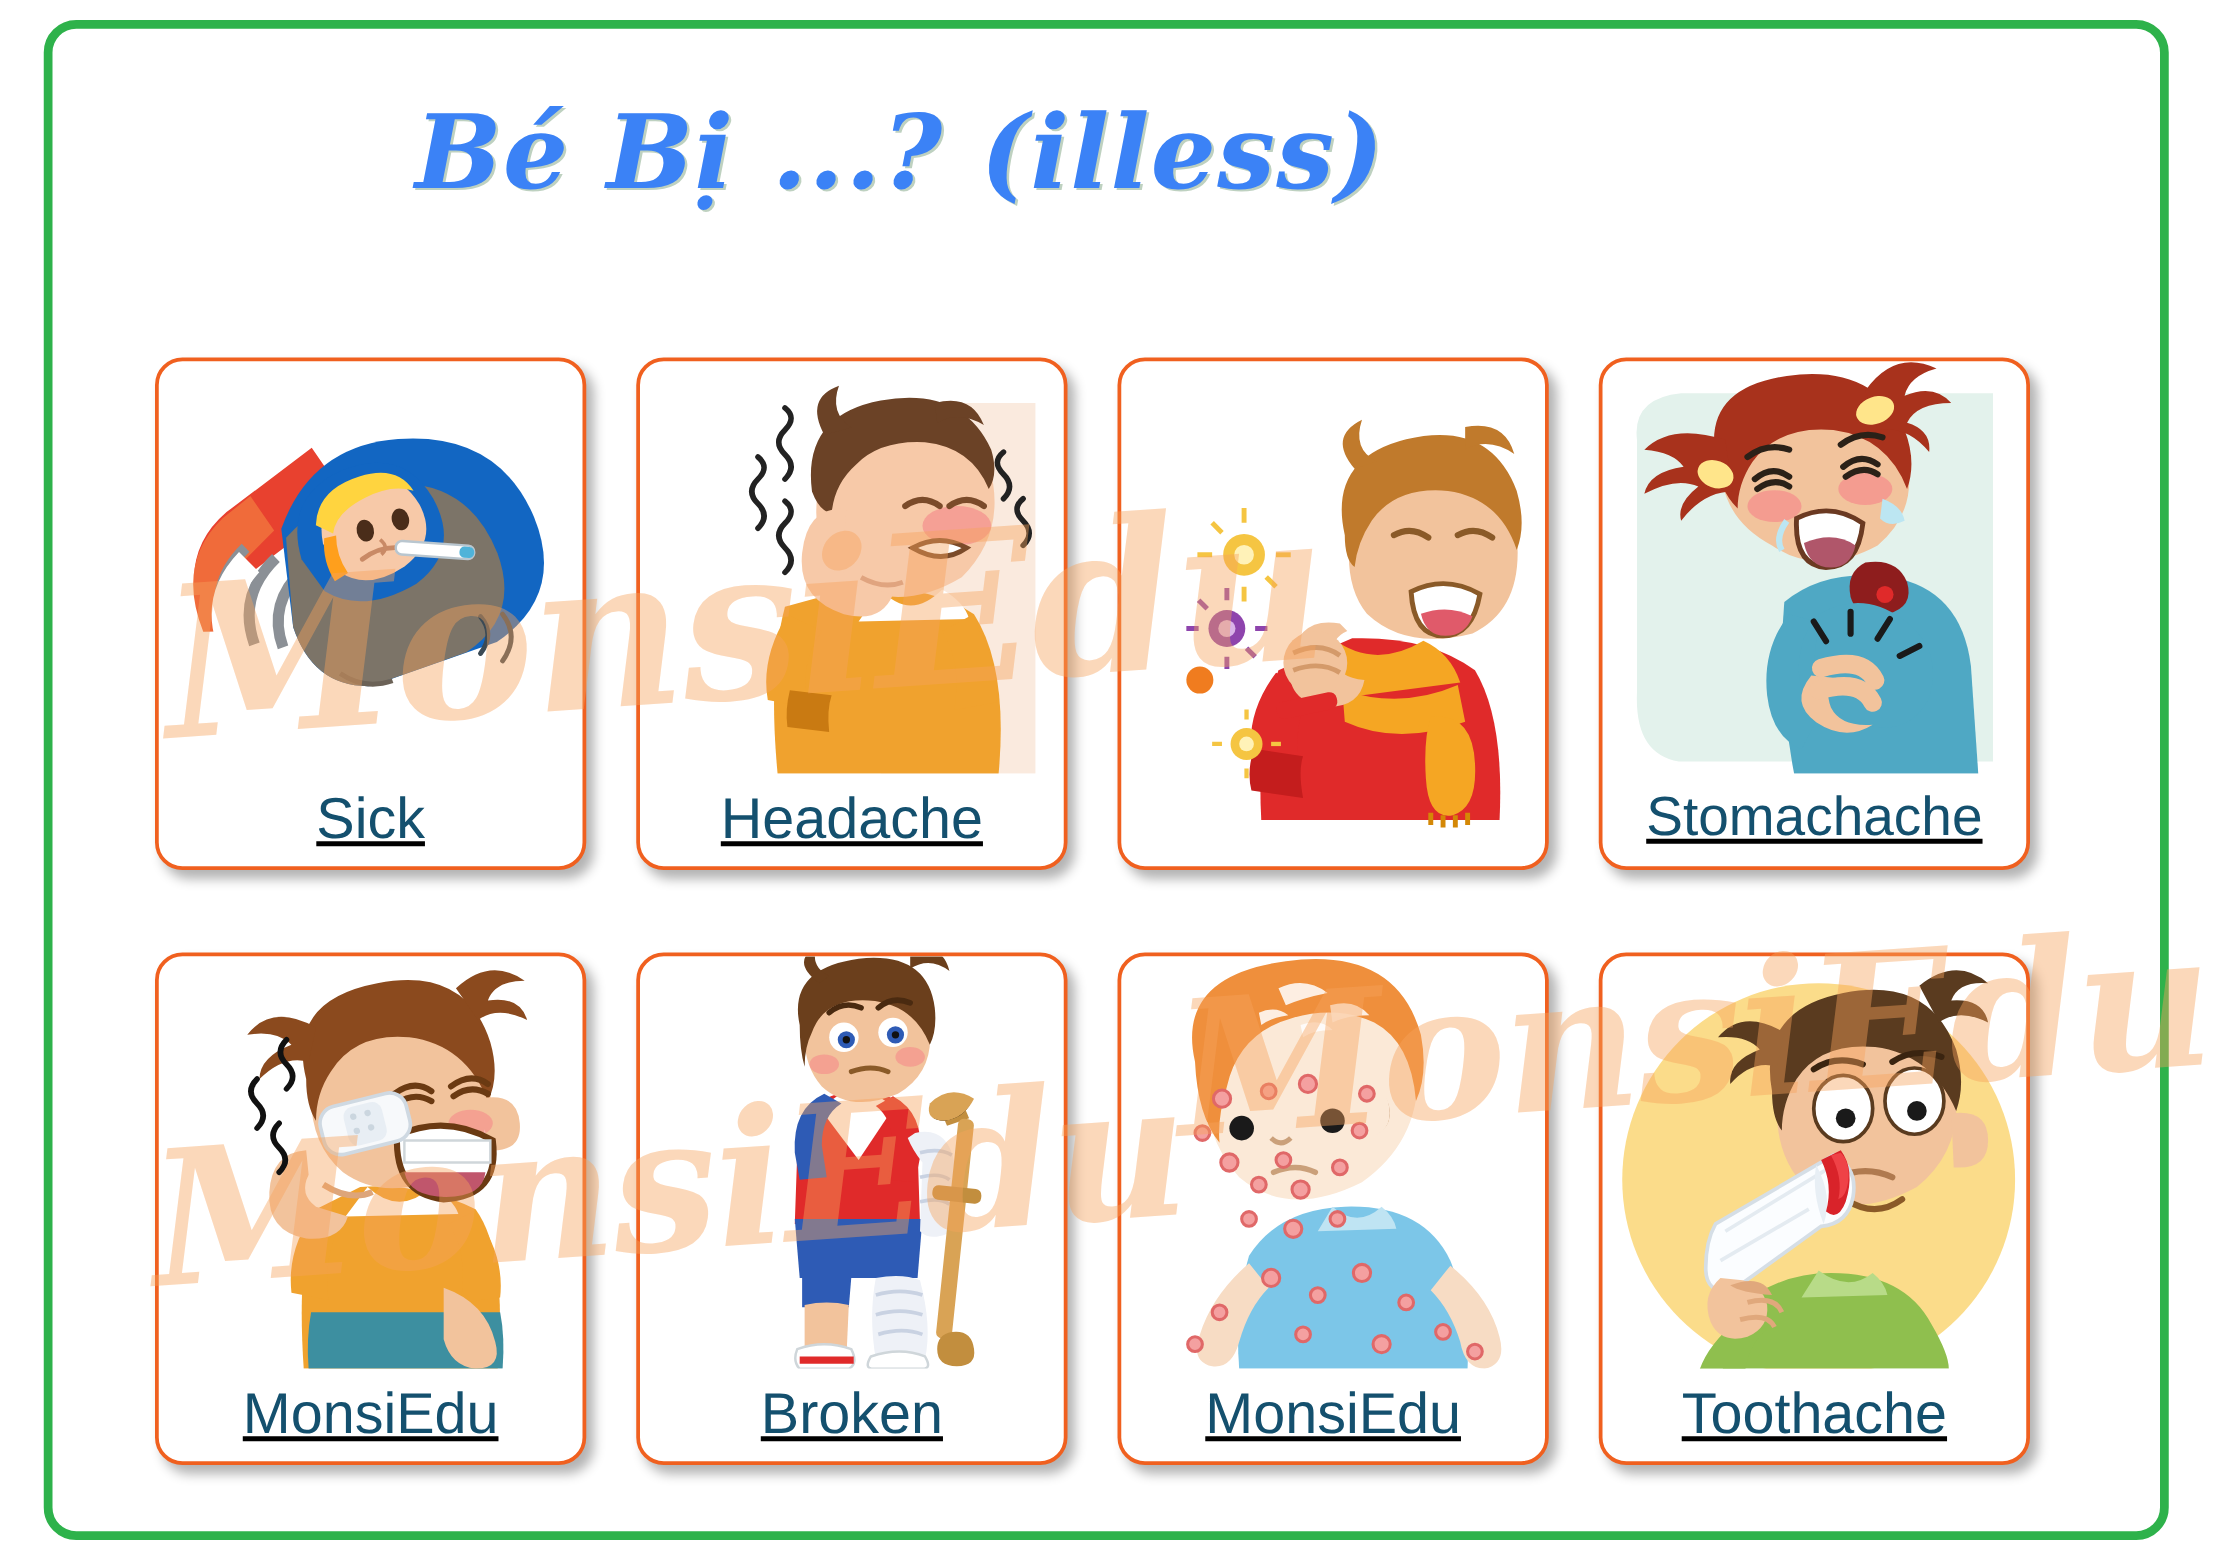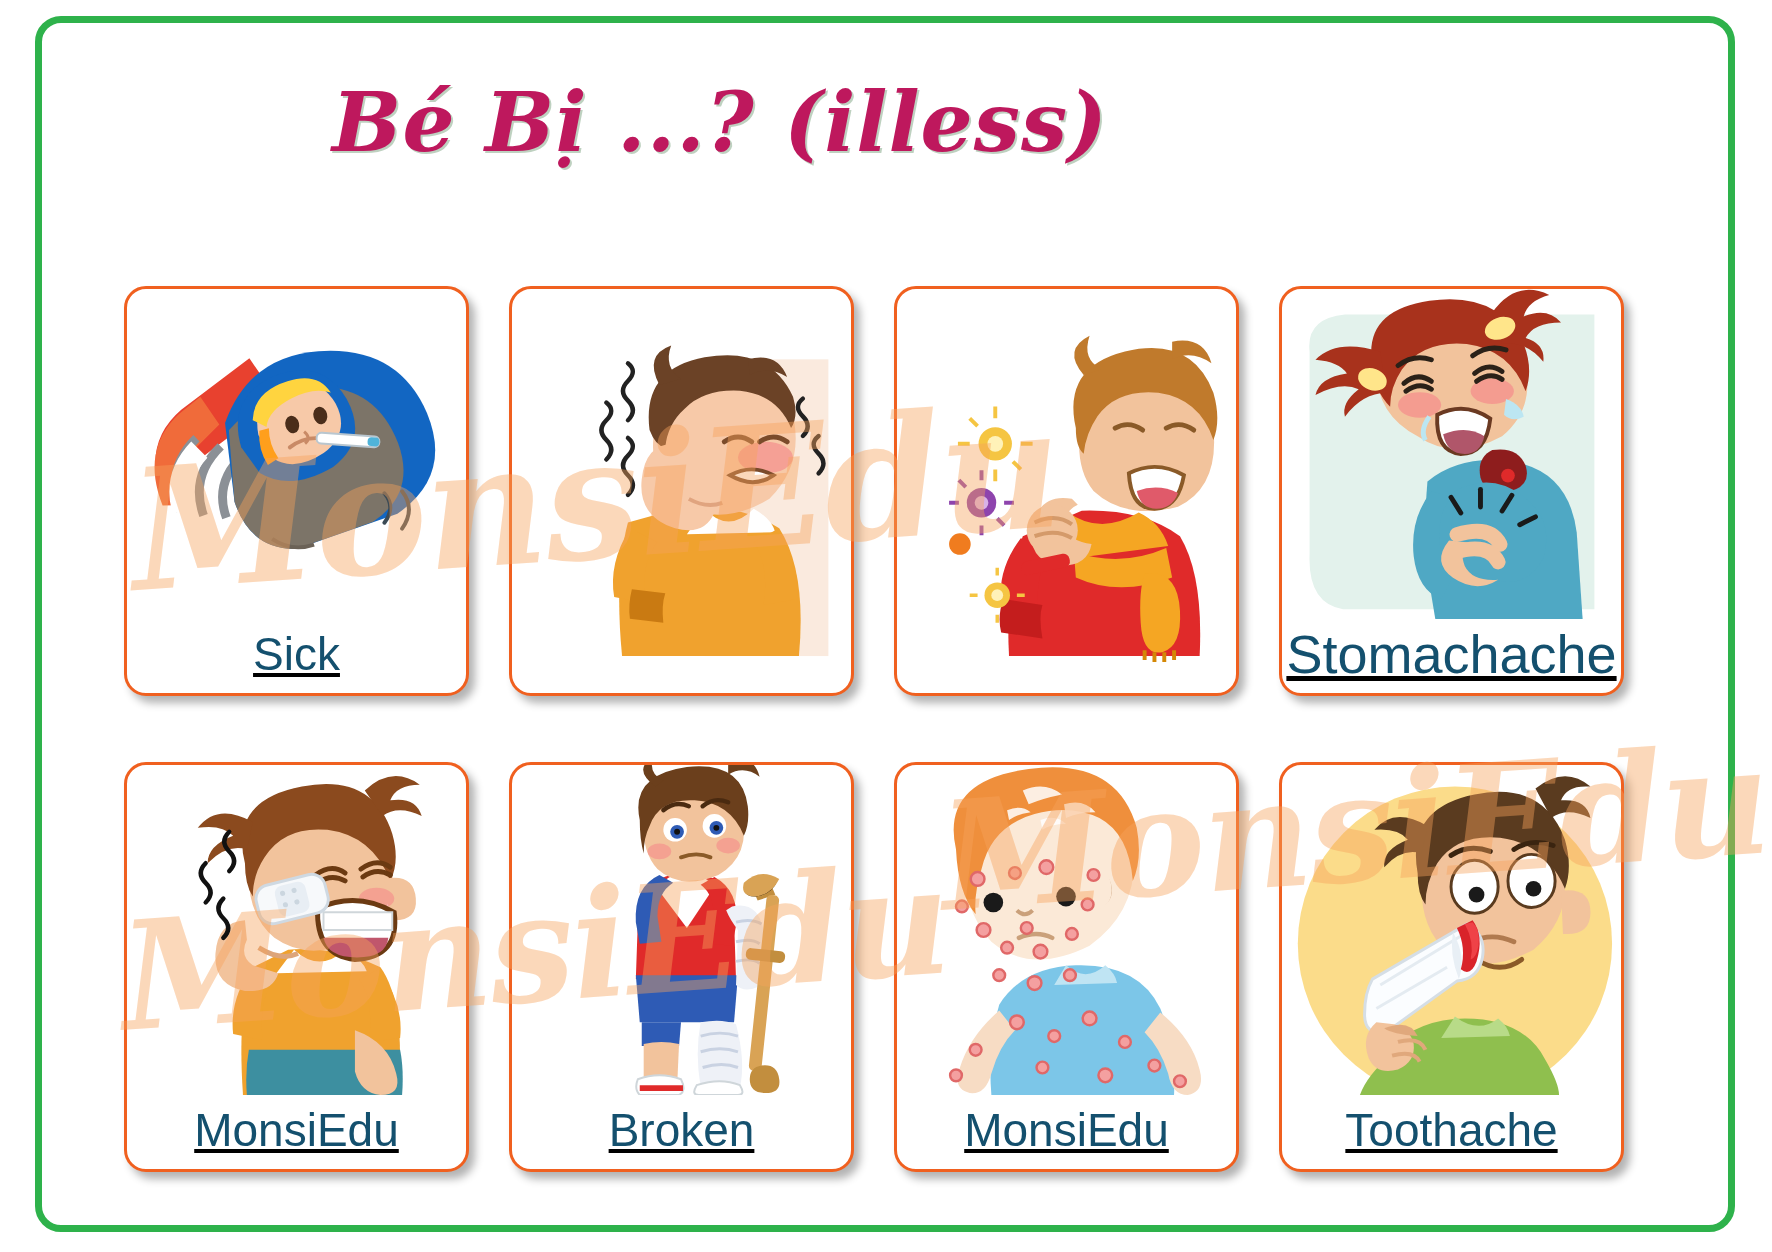--- a/index.html
+++ b/index.html
@@ -20,21 +20,21 @@
   }
   #title{
     position:absolute;
     left:0;top:74px;width:1440px;
     text-align:center;
     font-family:"DejaVu Serif",serif;
     font-style:italic;
     font-weight:bold;
     font-size:82px;
     letter-spacing:1px;
-    color:#be185d;
+    color:#3b82f6;
     text-shadow:2px 2px 0 rgba(20,90,30,.28);
     white-space:nowrap;
   }
   #grid{
     position:absolute;
     left:124px;top:286px;
     width:1540px;
     display:grid;
     grid-template-columns:repeat(4,345px);
     grid-template-rows:repeat(2,410px);
@@ -62,21 +62,21 @@
     flex:0 0 auto;
     height:74px;
     line-height:70px;
     text-align:center;
     font-family:"Liberation Sans",sans-serif;
     font-size:46px;
     color:#14506e;
     white-space:nowrap;
     overflow:hidden;
   }
-  .caption.small{font-size:54px;}
+  .caption.small{font-size:44px;}
 
   
   .wm{
     position:absolute;
     font-family:"DejaVu Serif",serif;
     font-style:italic;
     font-weight:bold;
     color:#f7a35c;
     opacity:.42;
     white-space:nowrap;
@@ -155,20 +155,21 @@
         <path d="M180 176 q18 10 34 4" stroke="#e0a47f" stroke-width="4" fill="none"></path>
         <g stroke="#222" stroke-width="4.5" fill="none" stroke-linecap="round">
           <path d="M118 96 q10 -10 0 -20 q-10 -10 0 -20 q10 -10 0 -18"></path>
           <path d="M96 136 q10 -10 0 -20 q-10 -10 0 -20 q10 -10 0 -18"></path>
           <path d="M118 172 q10 -10 0 -20 q-10 -10 0 -20 q10 -10 0 -18"></path>
           <path d="M296 112 q10 -10 0 -20 q-10 -10 0 -18"></path>
           <path d="M312 150 q10 -10 0 -20 q-10 -10 0 -18"></path>
         </g>
       </svg>
     </div>
+    <div class="caption">Headache</div>
   </div>
 
   <div class="card">
     <div class="art">
       <svg viewBox="0 0 345 336" preserveAspectRatio="xMidYMid meet">
         <path d="M128 214 Q110 262 114 336 L308 336 Q312 254 288 214 Q250 186 188 188 Z" fill="#e02a2a"></path>
         <path d="M126 216 q-24 32 -20 66 l38 8 q-4 -40 14 -62 Z" fill="#e02a2a"></path>
         <path d="M108 278 q-6 18 -2 34 l42 6 q-4 -22 0 -34 Z" fill="#c41d1d"></path>
         <path d="M172 188 Q206 214 246 190 Q268 200 276 224 L184 236 Q168 214 172 188 Z" fill="#f5a623"></path>
         <path d="M180 230 Q228 246 274 226 L280 256 Q226 276 182 256 Z" fill="#f5a623"></path>

